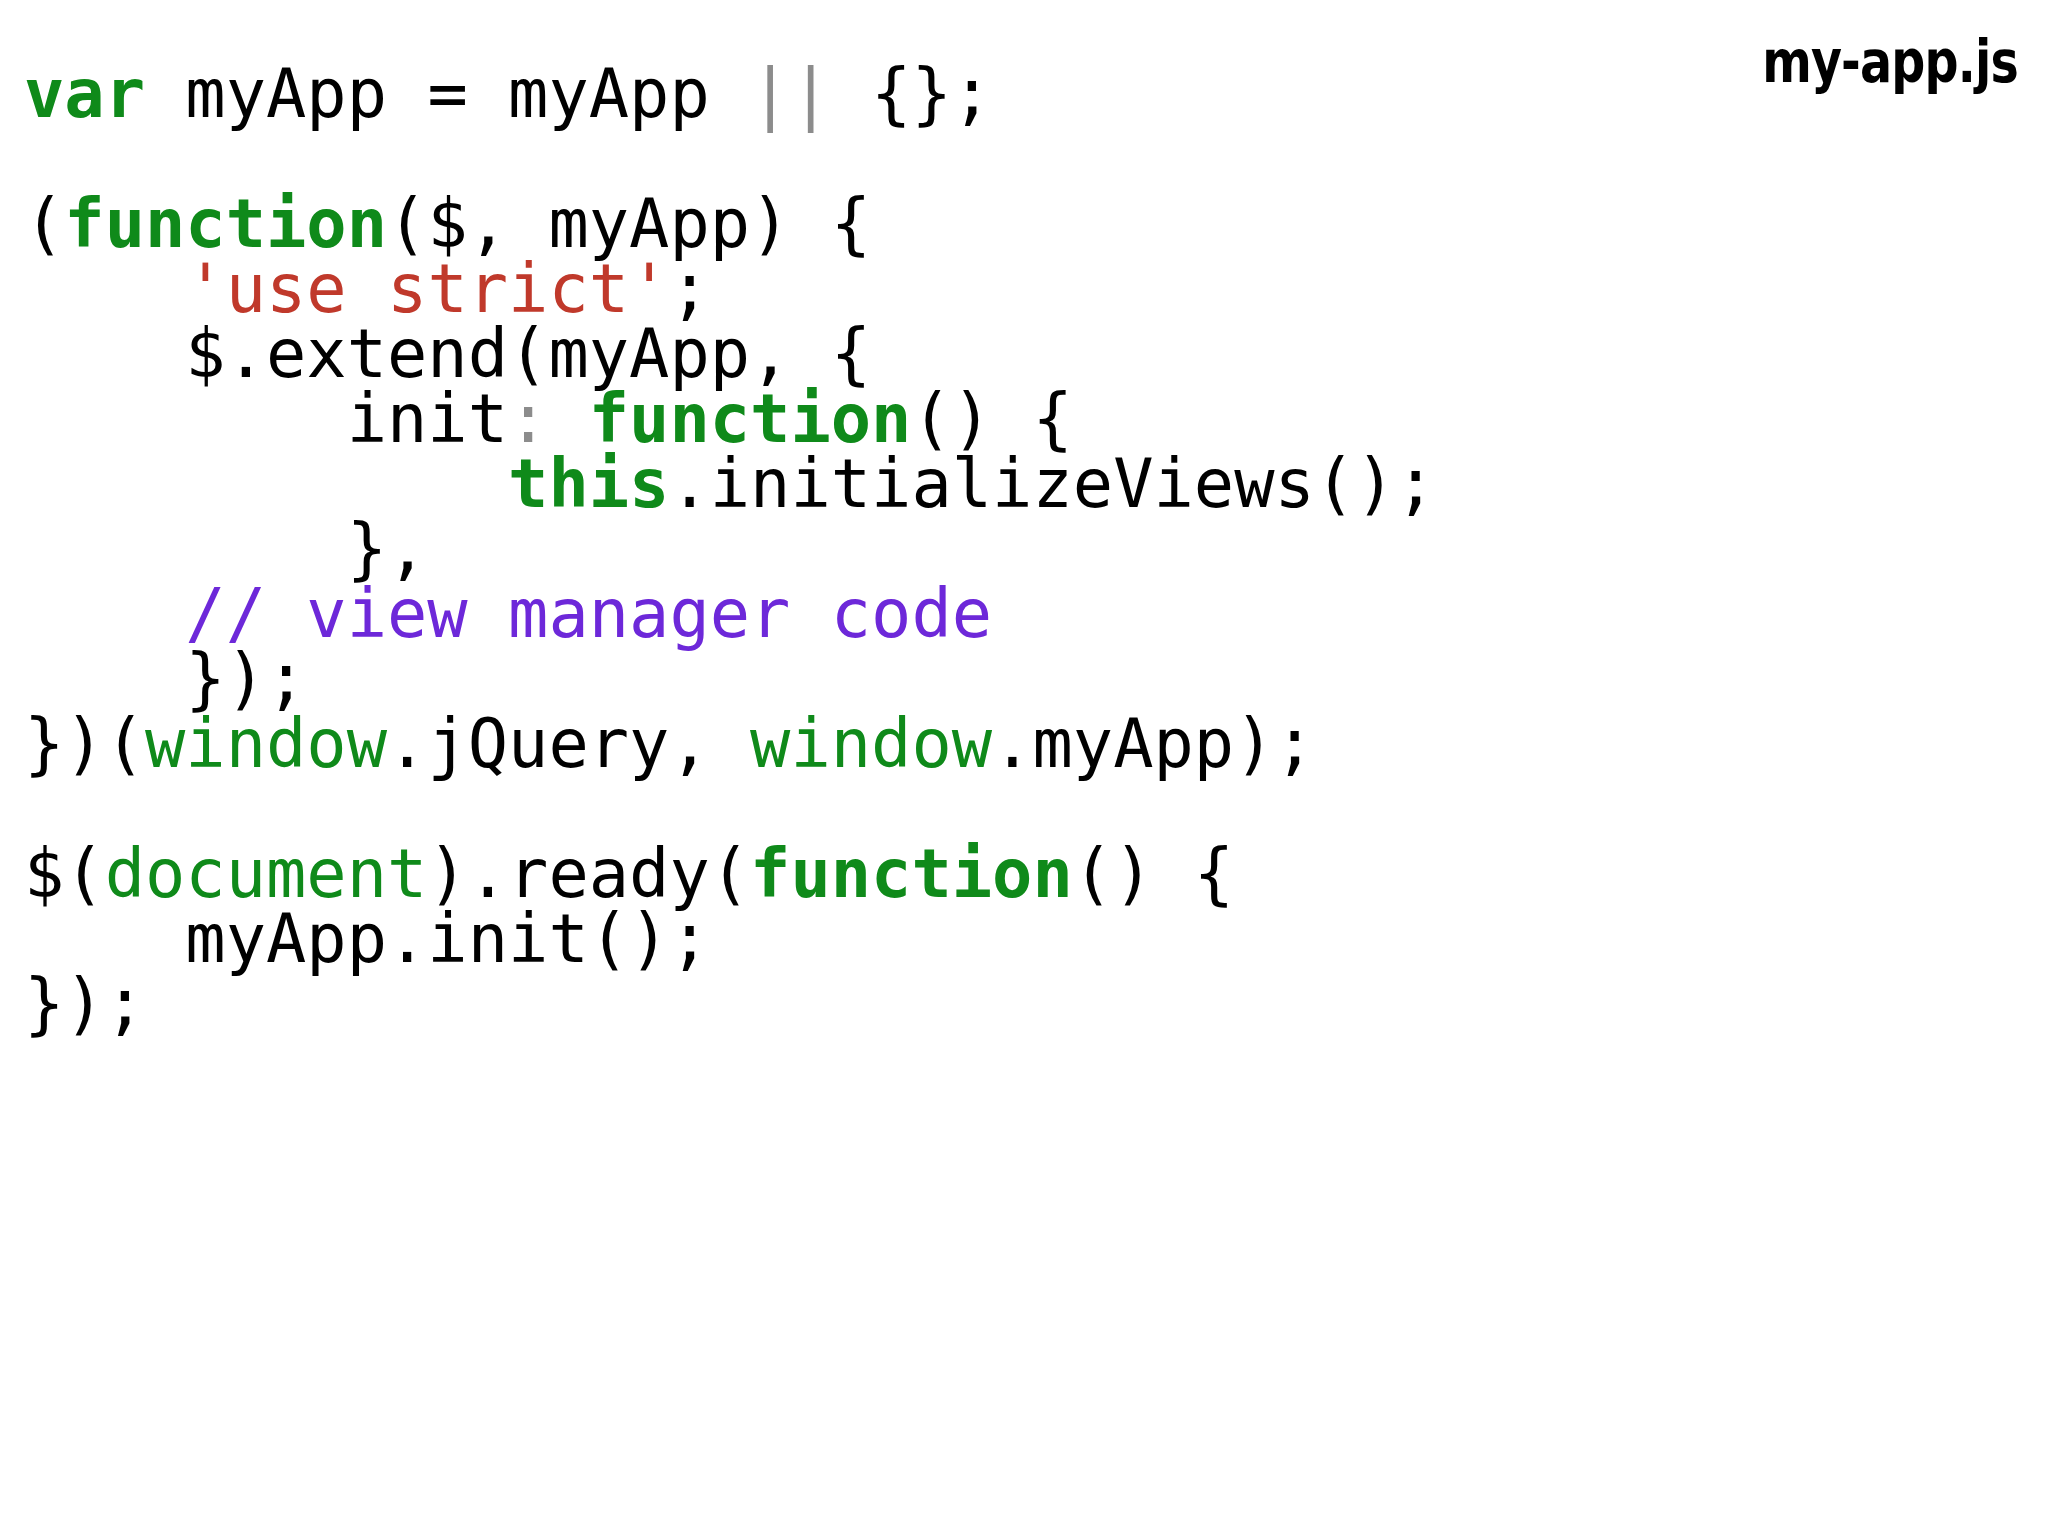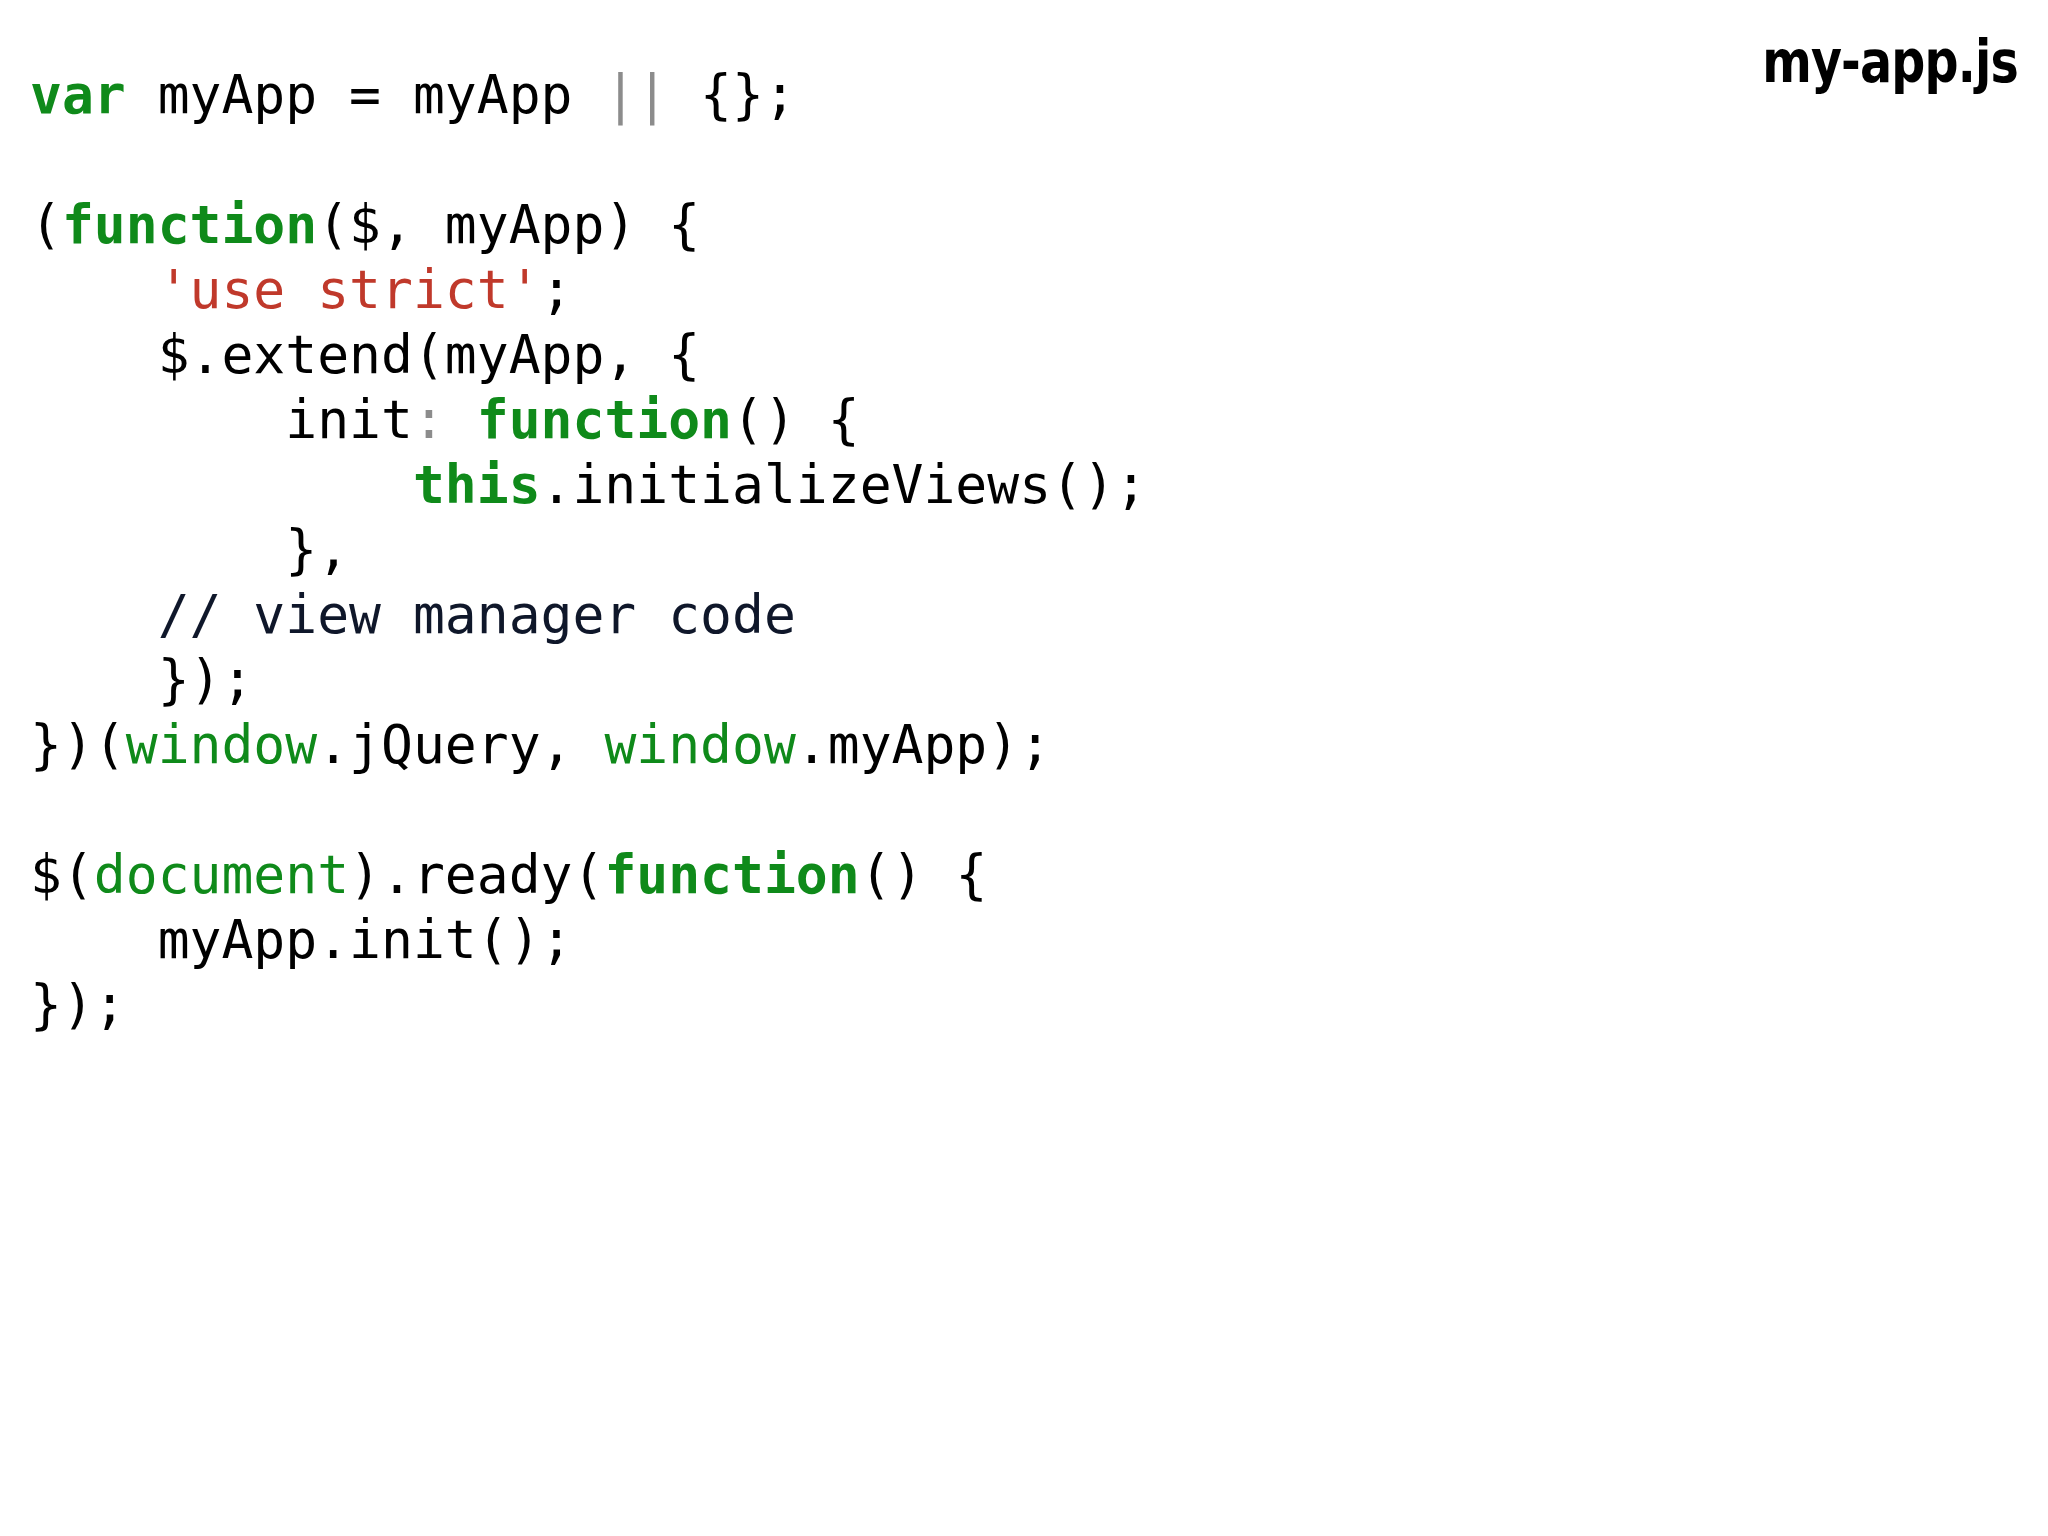--- a/index.html
+++ b/index.html
@@ -33,44 +33,44 @@
     letter-spacing: -1px;
     color: #000000;
     transform: scaleX(0.82);
     transform-origin: right top;
     white-space: pre;
   }
 
   
   .code {
     position: absolute;
-    left: 30px;
+    left: 24px;
     top: 62px;
     font-family: "DejaVu Sans Mono", "Liberation Mono", monospace;
-    font-size: 53px;
+    font-size: 67px;
     line-height: 65px;
     color: #000000;
     white-space: pre;
     letter-spacing: 0px;
   }
   .line {
     white-space: pre;
     min-height: 65px;
   }
   .line.blank {
     height: 65px;
   }
 
   
   .kw       { color: #0f8a1a; font-weight: bold; }
   .ident-g  { color: #0f8a1a; font-weight: normal; text-align: center; }
   .str      { color: #c0392b; font-weight: normal; }
   .op-gray  { color: #8c8c8c; font-weight: normal; }
   .plain    { color: #000000; }
-  .comment  { color: #0f172a; text-align: center; }
+  .comment  { color: #6d28d9; text-align: center; }
 </style>
 </head>
 <body>
 
 <div class="slide">
 
   <div class="filename">my-app.js</div>
 
   <div class="code"><div class="line"><span class="kw">var</span><span class="plain"> myApp = myApp </span><span class="op-gray">||</span><span class="plain"> {};</span></div><div class="line blank">&nbsp;</div><div class="line"><span class="plain">(</span><span class="kw">function</span><span class="plain">($, myApp) {</span></div><div class="line"><span class="plain">    </span><span class="str">'use strict'</span><span class="plain">;</span></div><div class="line"><span class="plain">    $.extend(myApp, {</span></div><div class="line"><span class="plain">        init</span><span class="op-gray">:</span><span class="plain"> </span><span class="kw">function</span><span class="plain">() {</span></div><div class="line"><span class="plain">            </span><span class="kw">this</span><span class="plain">.initializeViews();</span></div><div class="line"><span class="plain">        },</span></div><div class="line"><span class="comment">    // view manager code</span></div><div class="line"><span class="plain">    });</span></div><div class="line"><span class="plain">})(</span><span class="ident-g">window</span><span class="plain">.jQuery, </span><span class="ident-g">window</span><span class="plain">.myApp);</span></div><div class="line blank">&nbsp;</div><div class="line"><span class="plain">$(</span><span class="ident-g">document</span><span class="plain">).ready(</span><span class="kw">function</span><span class="plain">() {</span></div><div class="line"><span class="plain">    myApp.init();</span></div><div class="line"><span class="plain">});</span></div></div>
 

